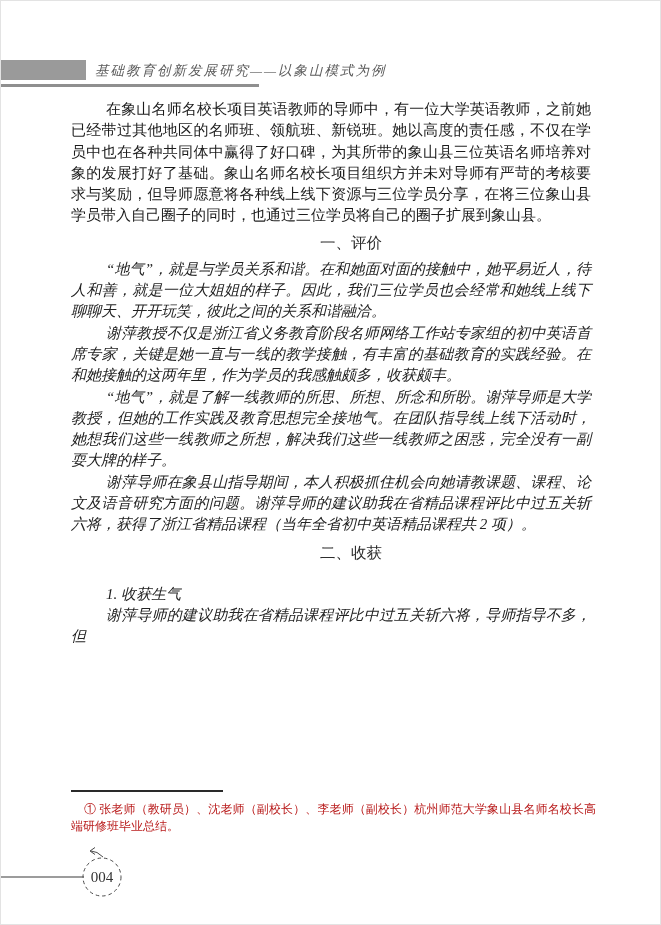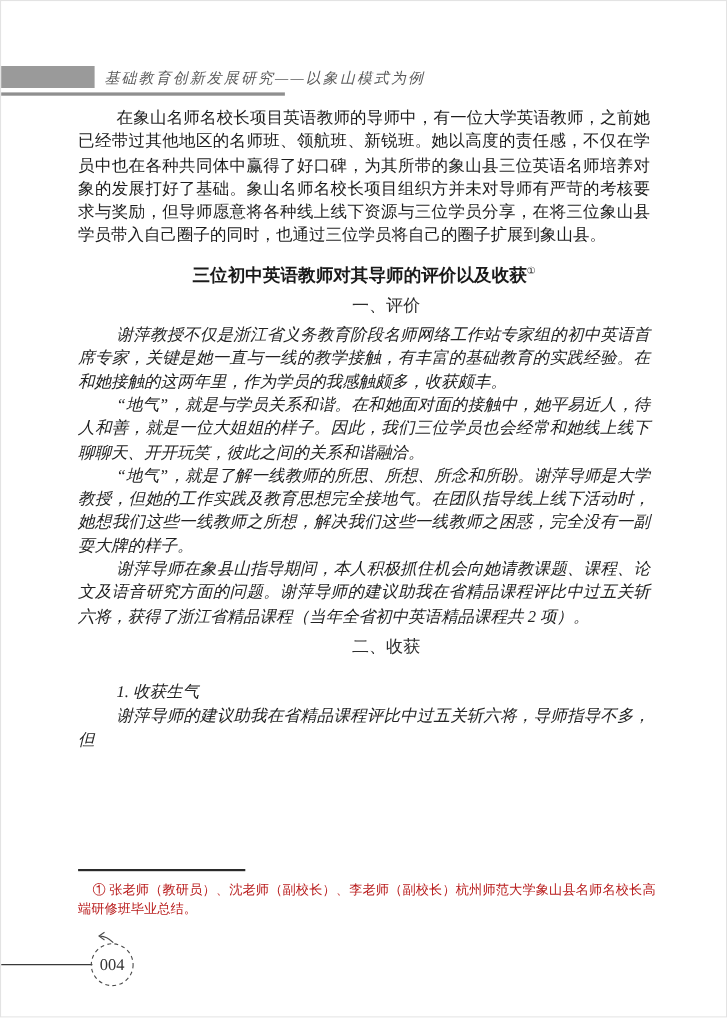--- a/index.html
+++ b/index.html
@@ -26,21 +26,21 @@
     white-space:nowrap;
   }
   .header-rule { position:absolute; left:0; top:25px; width:258px; height:3px; background:#8f8f8f; }
 
   
   .content { position:absolute; left:70px; top:97px; width:520px; }
   p.body {
     margin:0; font-size:15px; line-height:21.3px;
     text-align:justify; text-indent:35px;
   }
-  .songti { font-family:Liberation Serif, serif; }
+  .songti { font-family:Liberation Sans, sans-serif; }
   .kaiti  { font-family:"Liberation Serif", serif; font-style:italic; color:#222; }
 
   .chapter-heading {
     margin:9px 0 6px 0; text-align:center;
     font-family:"Liberation Sans", sans-serif;
     font-weight:bold; font-size:16px; color:#1a1a1a;
     line-height:22px;
   }
   .chapter-heading sup { font-size:9px; font-weight:normal; vertical-align:super; }
 
@@ -75,26 +75,25 @@
   <div class="header">
     <div class="header-bar"></div>
     <div class="header-title">基础教育创新发展研究——以象山模式为例</div>
     <div class="header-rule"></div>
   </div>
 
   <div class="content">
 
     <p class="body songti">在象山名师名校长项目英语教师的导师中，有一位大学英语教师，之前她已经带过其他地区的名师班、领航班、新锐班。她以高度的责任感，不仅在学员中也在各种共同体中赢得了好口碑，为其所带的象山县三位英语名师培养对象的发展打好了基础。象山名师名校长项目组织方并未对导师有严苛的考核要求与奖励，但导师愿意将各种线上线下资源与三位学员分享，在将三位象山县学员带入自己圈子的同时，也通过三位学员将自己的圈子扩展到象山县。</p>
 
-    <h2 class="chapter-heading"><span>三位初中英语教师对其导师的评价以及收获</span><sup>①</sup></h2>
 
     <div class="section-label">一、评价</div>
 
+    <p class="body kaiti">“地气”，就是与学员关系和谐。在和她面对面的接触中，她平易近人，待人和善，就是一位大姐姐的样子。因此，我们三位学员也会经常和她线上线下聊聊天、开开玩笑，彼此之间的关系和谐融洽。</p>
     <p class="body kaiti">谢萍教授不仅是浙江省义务教育阶段名师网络工作站专家组的初中英语首席专家，关键是她一直与一线的教学接触，有丰富的基础教育的实践经验。在和她接触的这两年里，作为学员的我感触颇多，收获颇丰。</p>
-    <p class="body kaiti">“地气”，就是与学员关系和谐。在和她面对面的接触中，她平易近人，待人和善，就是一位大姐姐的样子。因此，我们三位学员也会经常和她线上线下聊聊天、开开玩笑，彼此之间的关系和谐融洽。</p>
     <p class="body kaiti">“地气”，就是了解一线教师的所思、所想、所念和所盼。谢萍导师是大学教授，但她的工作实践及教育思想完全接地气。在团队指导线上线下活动时，她想我们这些一线教师之所想，解决我们这些一线教师之困惑，完全没有一副耍大牌的样子。</p>
     <p class="body kaiti">谢萍导师在象县山指导期间，本人积极抓住机会向她请教课题、课程、论文及语音研究方面的问题。谢萍导师的建议助我在省精品课程评比中过五关斩六将，获得了浙江省精品课程（当年全省初中英语精品课程共 2 项）。</p>
 
     <div class="section-label">二、收获</div>
 
     <p class="sub-label kaiti">1. 收获生气</p>
 
     <p class="body kaiti">谢萍导师的建议助我在省精品课程评比中过五关斩六将，导师指导不多，但</p>
 
   </div>

